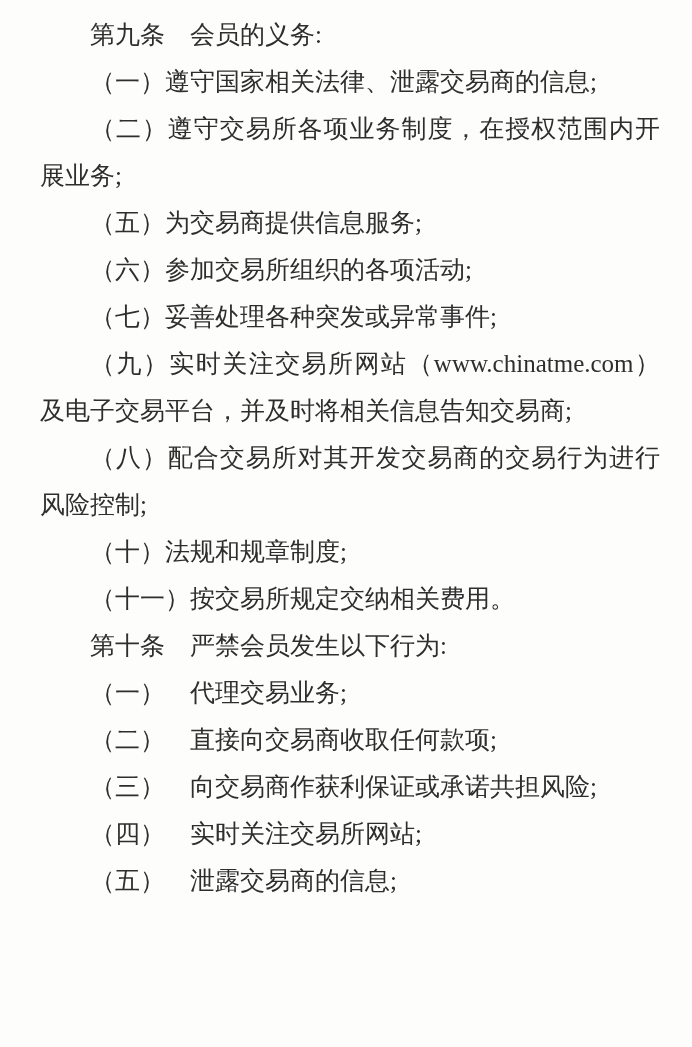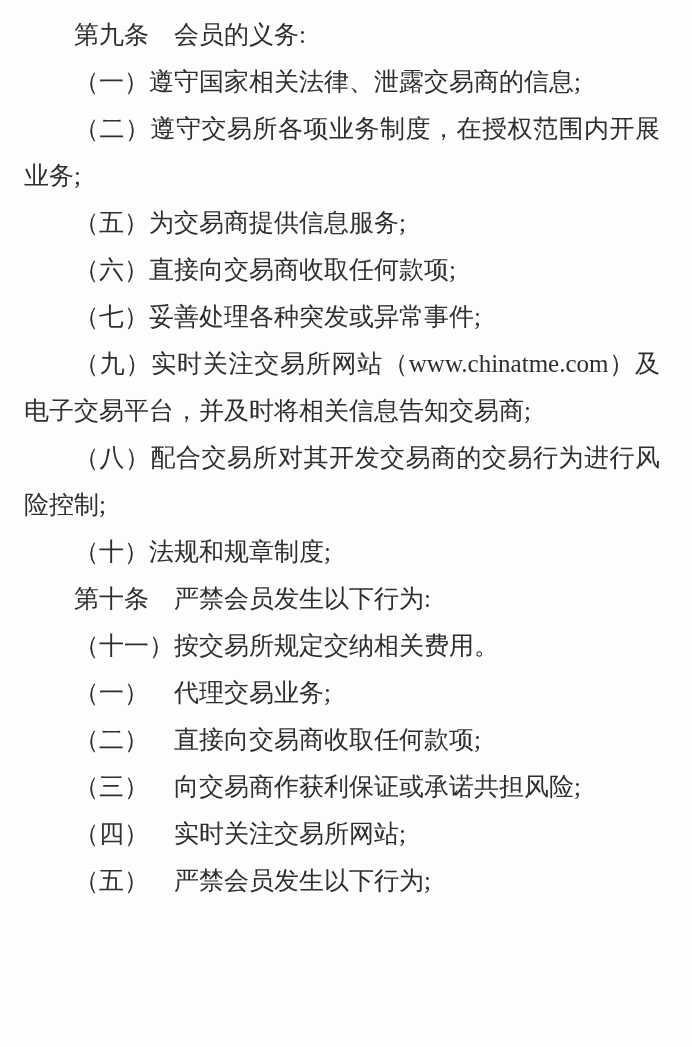--- a/index.html
+++ b/index.html
@@ -6,21 +6,21 @@
     margin: 0;
     padding: 0;
     background: #ffffff;
   }
   .page {
     position: relative;
     box-sizing: border-box;
     width: 692px;
     height: 1047px;
     background: #fdfdfc;
-    padding: 11px 32px 0 24px;
+    padding: 11px 32px 0 40px;
     overflow: hidden;
     font-family: "Liberation Serif", "DejaVu Serif", serif;
     font-size: 25px;
     line-height: 47px;
     color: #2e2e2e;
   }
   .para {
     margin: 0;
     text-indent: 2em;
     text-align: justify;
@@ -29,25 +29,25 @@
   }
 </style>
 </head>
 <body>
 
 <div class="page">
   <p class="para">第九条　会员的义务:</p>
   <p class="para">（一）遵守国家相关法律、泄露交易商的信息;</p>
   <p class="para">（二）遵守交易所各项业务制度，在授权范围内开展业务;</p>
   <p class="para">（五）为交易商提供信息服务;</p>
-  <p class="para">（六）直接向交易商收取任何款项;</p>
+  <p class="para">（六）参加交易所组织的各项活动;</p>
   <p class="para">（七）妥善处理各种突发或异常事件;</p>
   <p class="para">（九）实时关注交易所网站（www.chinatme.com）及电子交易平台，并及时将相关信息告知交易商;</p>
   <p class="para">（八）配合交易所对其开发交易商的交易行为进行风险控制;</p>
   <p class="para">（十）法规和规章制度;</p>
+  <p class="para">（十一）按交易所规定交纳相关费用。</p>
   <p class="para">第十条　严禁会员发生以下行为:</p>
-  <p class="para">（十一）按交易所规定交纳相关费用。</p>
   <p class="para">（一）　代理交易业务;</p>
   <p class="para">（二）　直接向交易商收取任何款项;</p>
   <p class="para">（三）　向交易商作获利保证或承诺共担风险;</p>
   <p class="para">（四）　实时关注交易所网站;</p>
-  <p class="para">（五）　严禁会员发生以下行为;</p>
+  <p class="para">（五）　泄露交易商的信息;</p>
 </div>
 
 </body></html>

